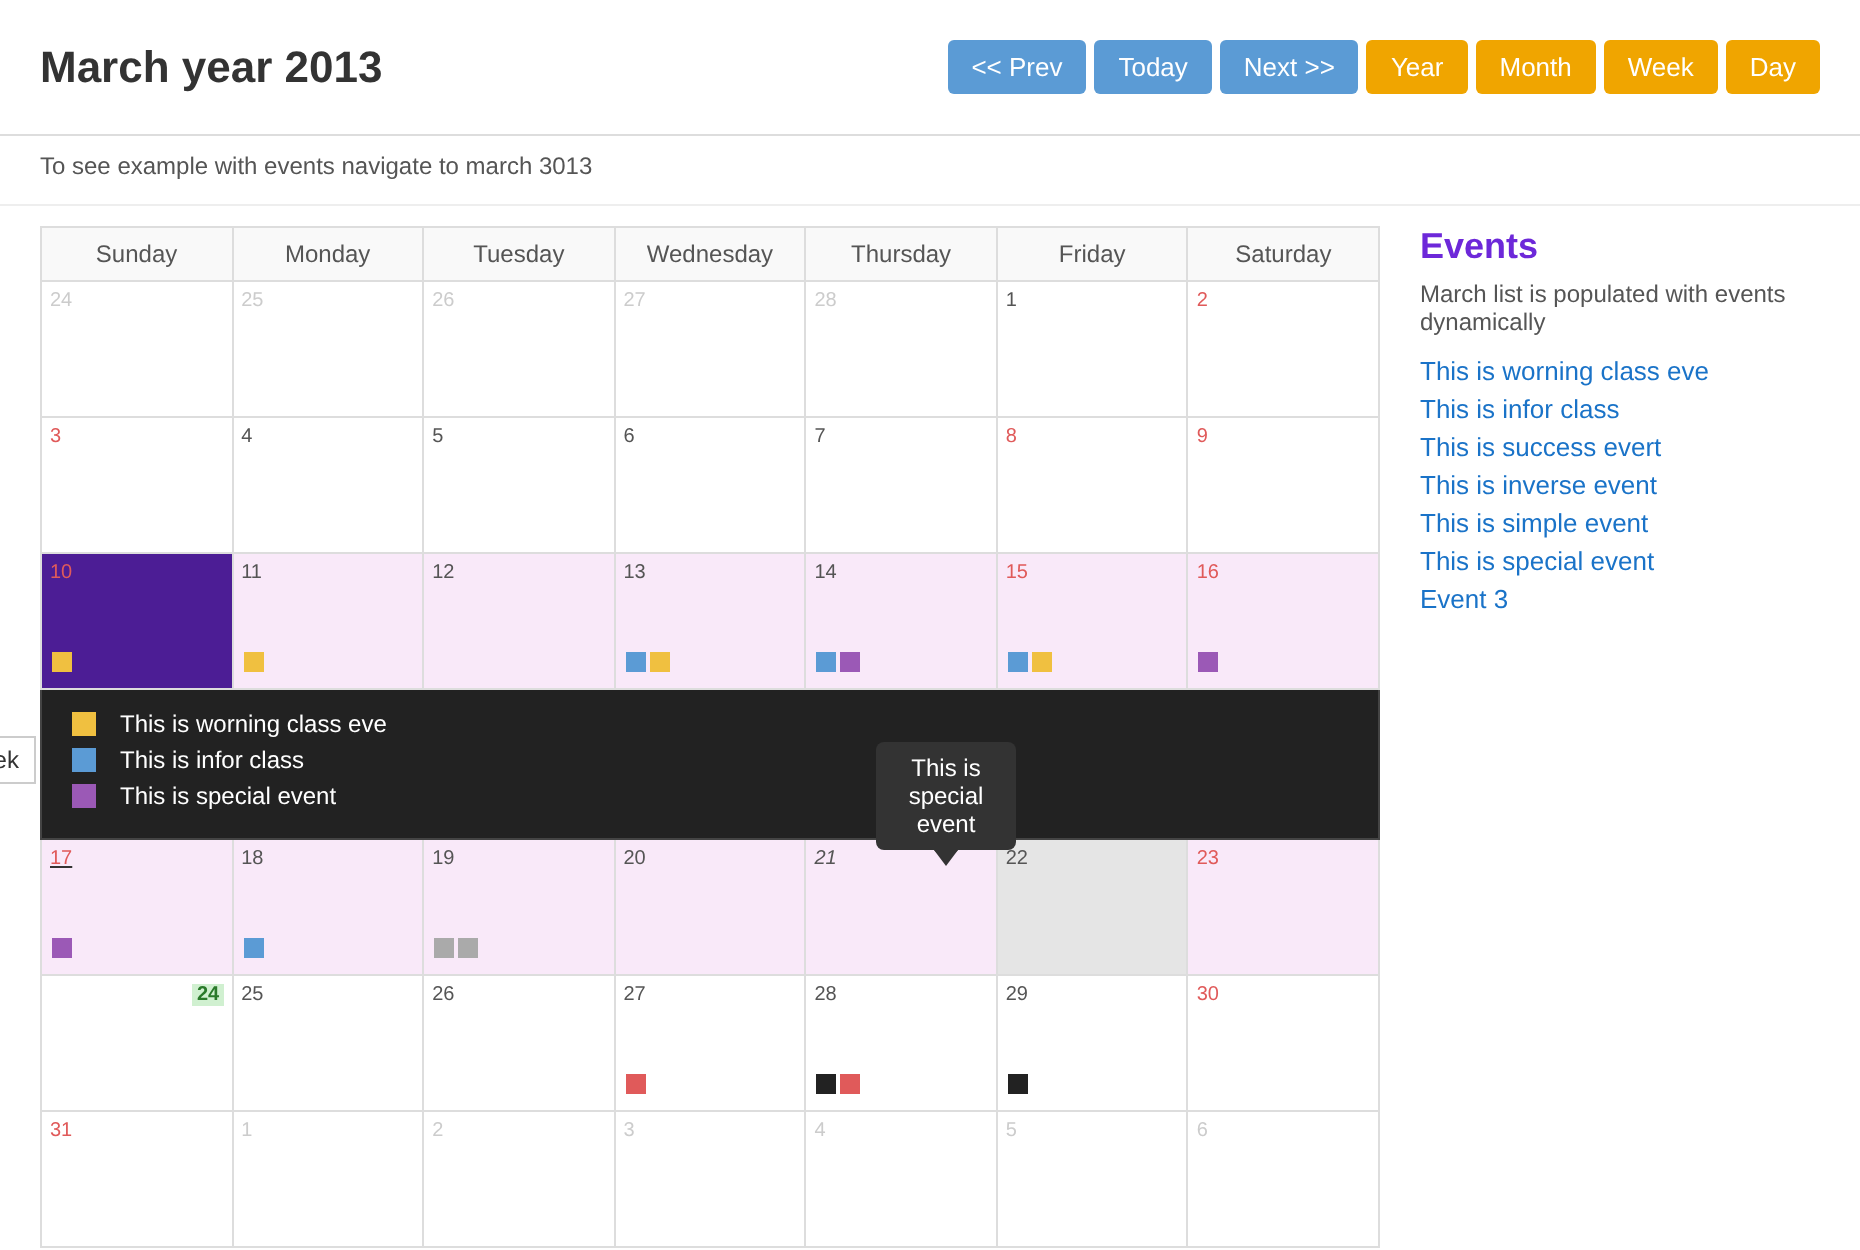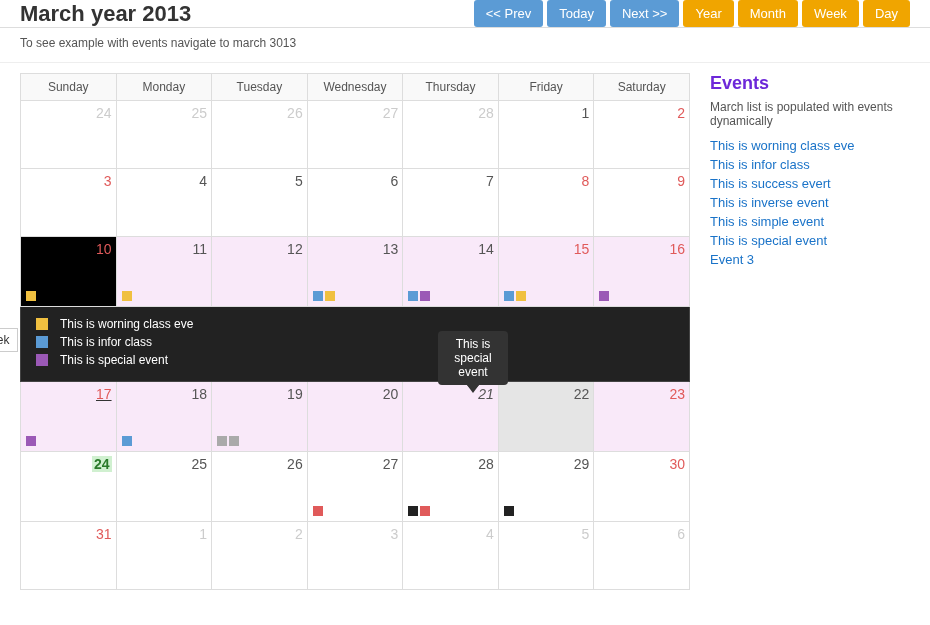--- a/index.html
+++ b/index.html
@@ -1,18 +1,18 @@
 <!DOCTYPE html>
 <html><head>
   <meta charset="utf-8">
   <style>
     * { box-sizing: border-box; margin: 0; padding: 0; }
     body { font-family: Arial, sans-serif; font-size: 13px; background: #fff; color: #333; }
 
-    .header { display: flex; align-items: center; padding: 0 20px; border-bottom: 1px solid #ddd; }
+    .header { display: flex; align-items: center; padding: 20px 20px; border-bottom: 1px solid #ddd; }
     .title { font-size: 22px; font-weight: bold; color: #333; flex: 1; }
     .nav-buttons { display: flex; gap: 4px; align-items: center; }
     .btn-nav { background: #5b9bd5; color: #fff; border: none; padding: 6px 12px; cursor: pointer; border-radius: 3px; font-size: 13px; }
     .btn-today { background: #5b9bd5; color: #fff; border: none; padding: 6px 12px; cursor: pointer; border-radius: 3px; font-size: 13px; }
     .btn-view { color: #fff; border: none; padding: 6px 12px; cursor: pointer; border-radius: 3px; font-size: 13px; }
     .btn-view.year { background: #f0a500; }
     .btn-view.month { background: #f0a500; }
     .btn-view.week { background: #f0a500; }
     .btn-view.day { background: #f0a500; }
 
@@ -20,21 +20,21 @@
 
     .main { display: flex; padding: 10px 20px; gap: 20px; }
 
     .calendar-wrapper { flex: 1; position: relative; }
 
     .week-label { position: absolute; left: -50px; top: 255px; background: #fff; border: 1px solid #ccc; padding: 4px 8px; font-size: 12px; color: #333; z-index: 10; }
 
     .calendar-table { width: 100%; border-collapse: collapse; }
     .calendar-table th { text-align: center; padding: 6px 4px; font-weight: normal; color: #555; border: 1px solid #ddd; background: #f9f9f9; font-size: 12px; }
     .calendar-table td { border: 1px solid #ddd; vertical-align: top; height: 68px; padding: 4px; position: relative; min-width: 80px; }
-    .day-number { font-size: 14px; color: #555; display: block; text-align: right; }
+    .day-number { font-size: 10px; color: #555; display: block; text-align: left; }
     .day-number.red { color: #e05a5a; }
     .day-number.faded { color: #ccc; }
 
     .event-dot { display: inline-block; width: 10px; height: 10px; margin: 1px; vertical-align: middle; }
     .event-dots { margin-top: 2px; }
     .expanded-item { display: flex; align-items: center; gap: 6px; margin-bottom: 4px; font-size: 12px; }
     .expanded-item .dot { width: 12px; height: 12px; display: inline-block; }
 
     .tooltip { position: absolute; background: #333; color: #fff; padding: 6px 8px; border-radius: 4px; font-size: 12px; text-align: center; z-index: 100; width: 70px; top: 240px; left: 420px; }
     .tooltip::after { content: ''; position: absolute; bottom: -6px; left: 50%; transform: translateX(-50%); border: 6px solid transparent; border-bottom: none; border-top-color: #333; }
@@ -119,21 +119,21 @@
               <span class="day-number">7</span>
             </td>
             <td>
               <span class="day-number red">8</span>
             </td>
             <td>
               <span class="day-number red">9</span>
             </td>
           </tr>
           <tr>
-            <td style="background: #000000;">
+            <td style="background: #4c1d95;">
               <span class="day-number red">10</span>
               <div class="event-dots" style="margin-top: 30px;"><span class="event-dot" style="background: rgb(240, 192, 64);"></span></div>
             </td>
             <td style="background: rgb(249, 233, 249);">
               <span class="day-number">11</span>
               <div class="event-dots" style="margin-top: 30px;"><span class="event-dot" style="background: rgb(240, 192, 64);"></span></div>
             </td>
             <td style="background: rgb(249, 233, 249);">
               <span class="day-number">12</span>
             </td>

